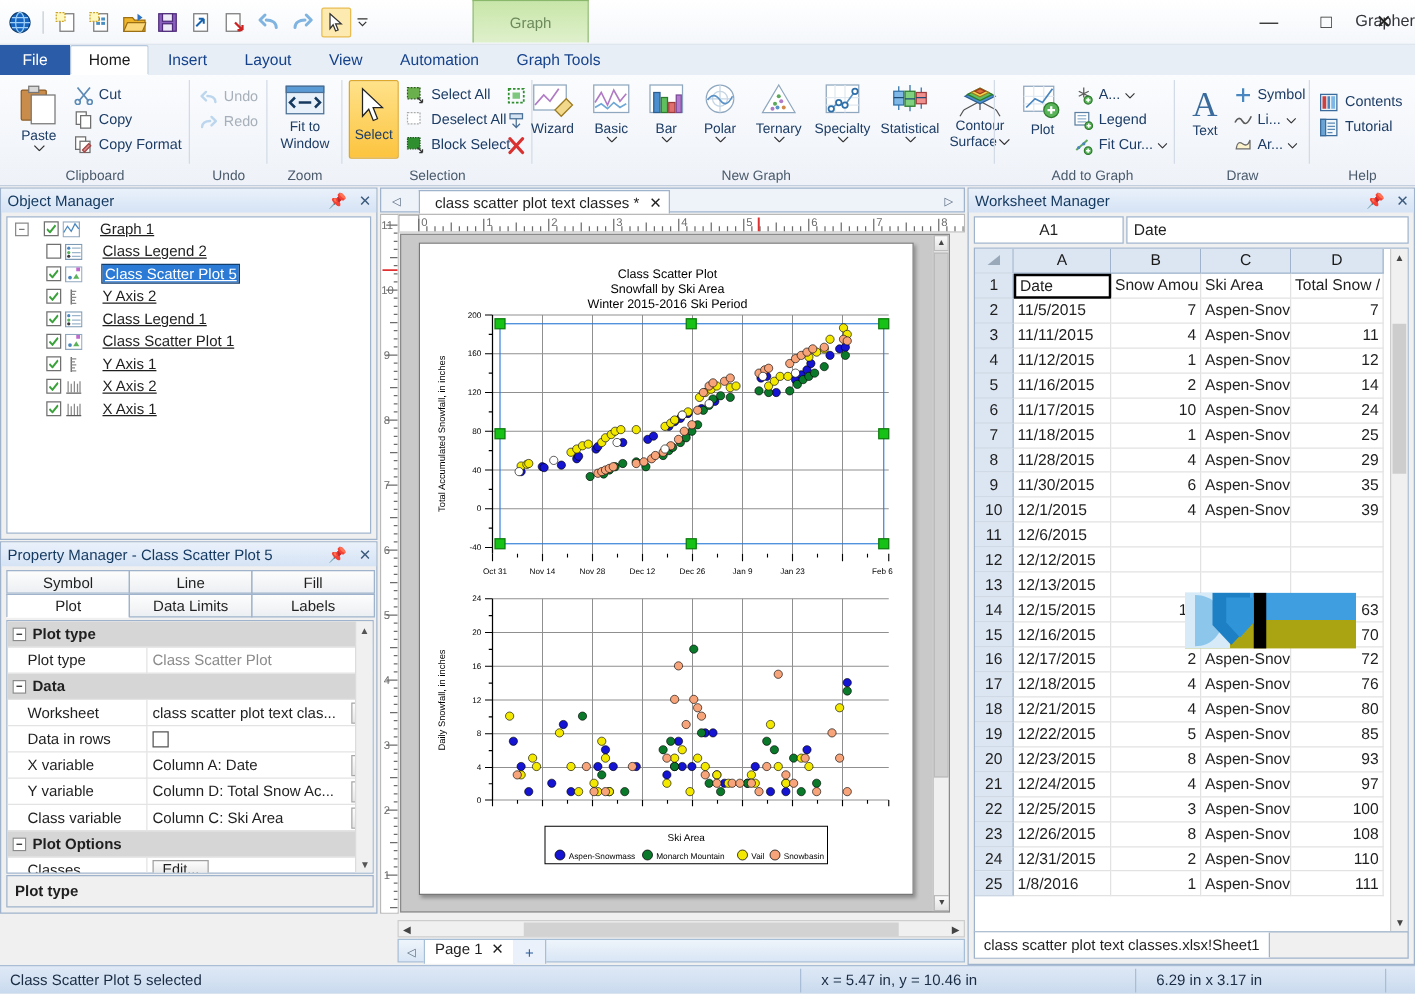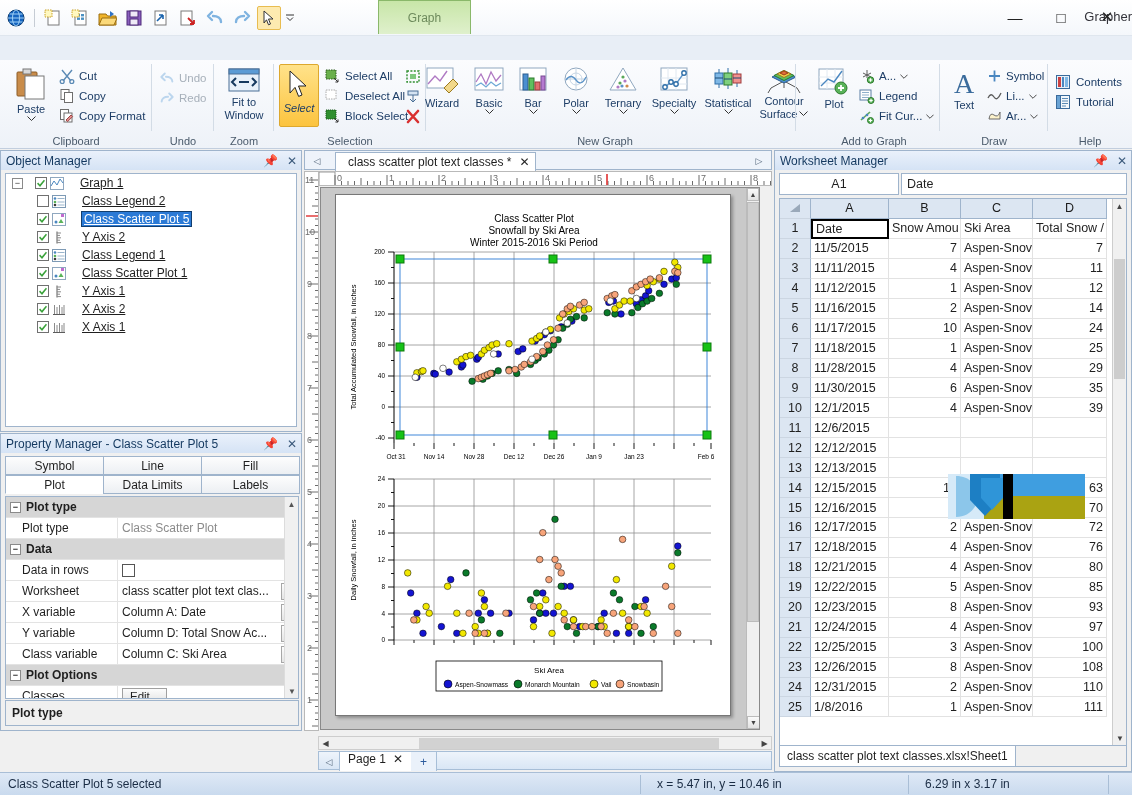--- a/index.html
+++ b/index.html
@@ -45,21 +45,21 @@
   .rgroup { position:absolute; top:0; height:89px; }
   .rgroup .glabel { position:absolute; bottom:2px; width:100%; text-align:center;
      font-size:11px; color:#4a5a6b; }
   .rgroup .gdiv { position:absolute; right:0; top:4px; bottom:18px; width:1px; background:#d3dce6; }
   .bigbtn { display:flex; flex-direction:column; align-items:center; justify-content:flex-start;
      padding-top:4px; cursor:default; }
   .bigbtn .lbl { font-size:11px; color:#1d3d66; text-align:center; line-height:11px; margin-top:2px; }
   .smallbtn { display:flex; align-items:center; gap:4px; height:20px; padding:0 3px; }
   .smallbtn .lbl { font-size:11.5px; color:#1d3d66; white-space:nowrap; }
   .smallbtn.disabled .lbl { color:#a7b0ba; }
-  .selbig { background:linear-gradient(#ffe28a,#fcc43f); border:1px solid #dda82e; border-radius:2px;font-style:italic; }
+  .selbig { background:linear-gradient(#ffe28a,#fcc43f); border:1px solid #dda82e; border-radius:2px; }
 
   
   .panel { position:absolute; background:#f0f0f0; border:1px solid #9fb4cc; }
   .ptitle { height:19px; background:linear-gradient(#eaf1fb,#d5e3f5); display:flex; align-items:center;
      padding-left:5px; font-size:12px; color:#13385f; position:relative; }
   .ptitle .pbtns { position:absolute; right:4px; top:0; height:19px; display:flex; align-items:center; gap:9px; color:#3b5a7c; font-size:12px; }
 
   
   #objmgr { left:0; top:150px; width:302px; height:282px; }
   .tree { position:absolute; left:4px; top:22px; right:4px; bottom:4px; background:#fff; border:1px solid #9fb4cc; overflow:hidden; }
@@ -245,20 +245,43 @@
   </div>
   <div class="apptitle">Grapher</div>
   <div class="wbtns">
     <div class="wbtn">—</div>
     <div class="wbtn">□</div>
     <div class="wbtn close">✕</div>
   </div>
 </div>
 
 <div class="tabbar">
+  <div class="tabs">
+    <div class="tab file">
+        <span>File</span>
+      </div>
+    <div class="tab active">
+        <span>Home</span>
+      </div>
+    <div class="tab">
+        <span>Insert</span>
+      </div>
+    <div class="tab">
+        <span>Layout</span>
+      </div>
+    <div class="tab">
+        <span>View</span>
+      </div>
+    <div class="tab">
+        <span>Automation</span>
+      </div>
+    <div class="tab">
+        <span>Graph Tools</span>
+      </div>
+  </div>
   <div class="searchbox">
     <svg width="12" height="14" viewBox="0 0 12 14">
         <path d="M6 1a4 4 0 0 0-2.2 7.3V10h4.4V8.3A4 4 0 0 0 6 1z" fill="none" stroke="#4a7aa8"></path>
         <path d="M4.4 11.4h3.2M5 12.8h2" stroke="#4a7aa8" fill="none"></path>
       </svg>
     <input placeholder="Search commands..." style="">
   </div>
   <div class="tbright">
     <span>△</span>
     <svg width="15" height="15" viewBox="0 0 15 15">
@@ -770,31 +793,31 @@
     <div class="pgrow">
       <span class="k">Plot type</span>
       <span class="v grey">Class Scatter Plot</span>
     </div>
 
     <div class="pgrow hdr">
       <span class="pmexp" style="position:relative;margin-left:0;margin-right:5px">−</span>
       <span>Data</span>
     </div>
     <div class="pgrow">
-      <span class="k">Data in rows</span>
-      <span class="v">
-          <span class="vchk"></span>
-        </span>
-    </div>
-    <div class="pgrow">
       <span class="k">Worksheet</span>
       <span class="v">
         <span>class scatter plot text clas...</span>
         <span class="drop">▼</span>
       </span>
+    </div>
+    <div class="pgrow">
+      <span class="k">Data in rows</span>
+      <span class="v">
+          <span class="vchk"></span>
+        </span>
     </div>
     <div class="pgrow">
       <span class="k">X variable</span>
       <span class="v">
         <span>Column A: Date</span>
         <span class="drop">▼</span>
       </span>
     </div>
     <div class="pgrow">
       <span class="k">Y variable</span>

